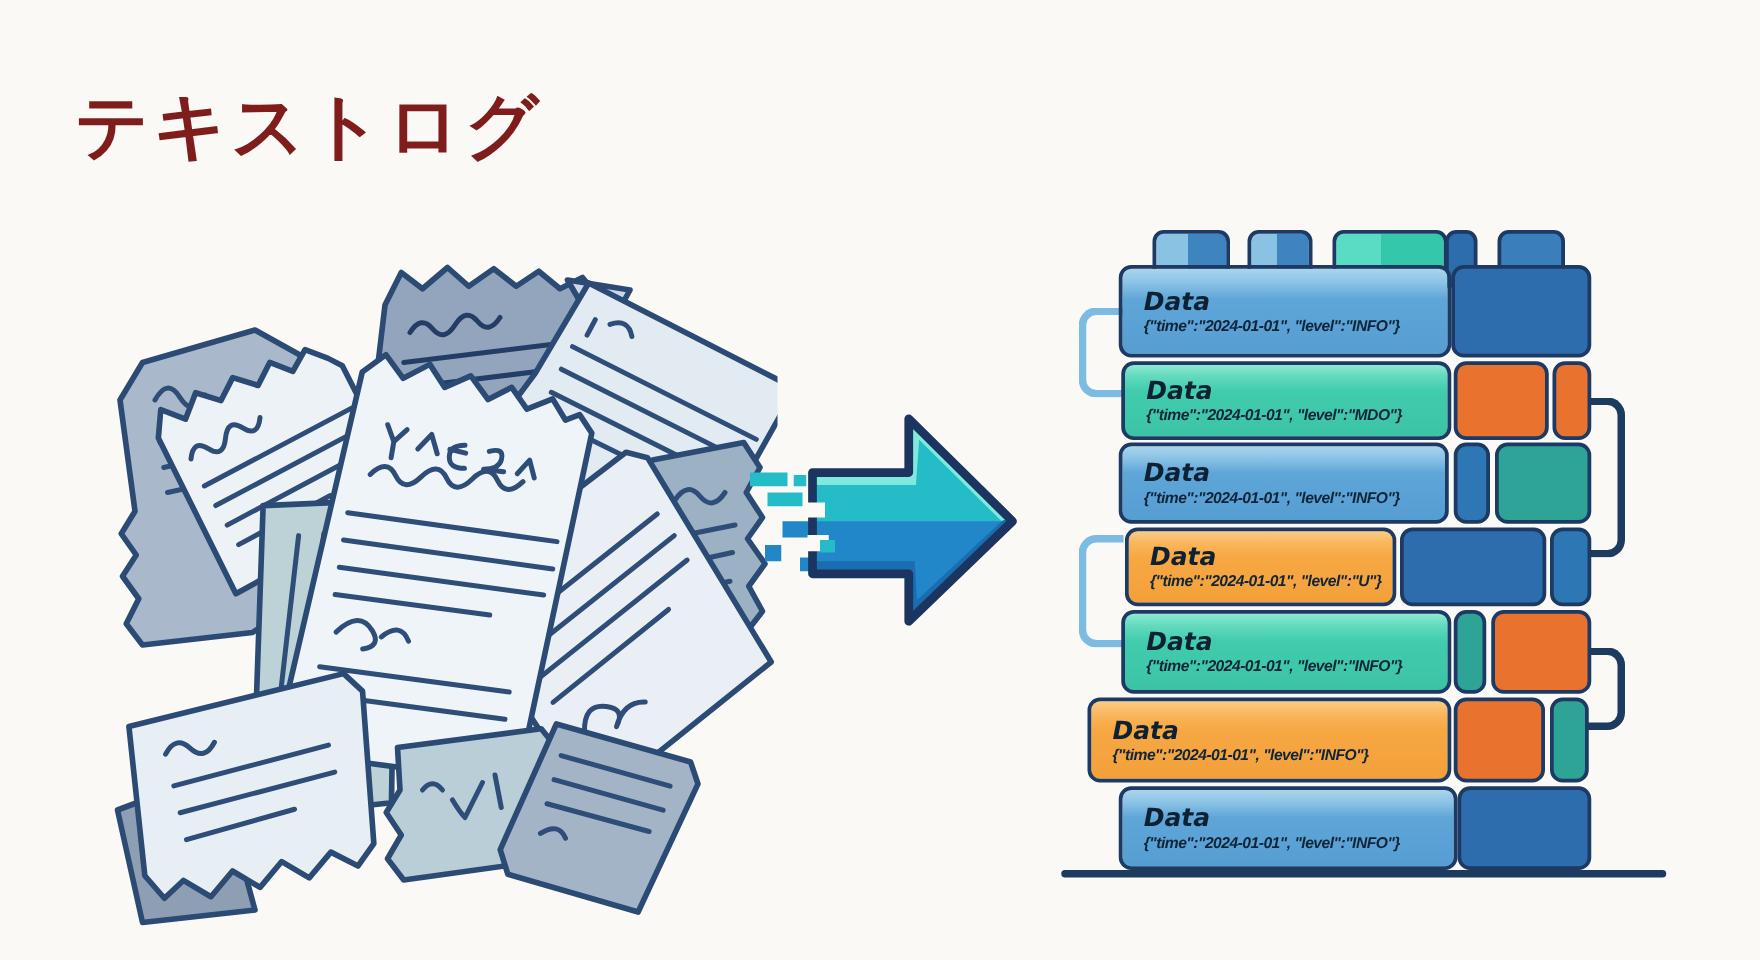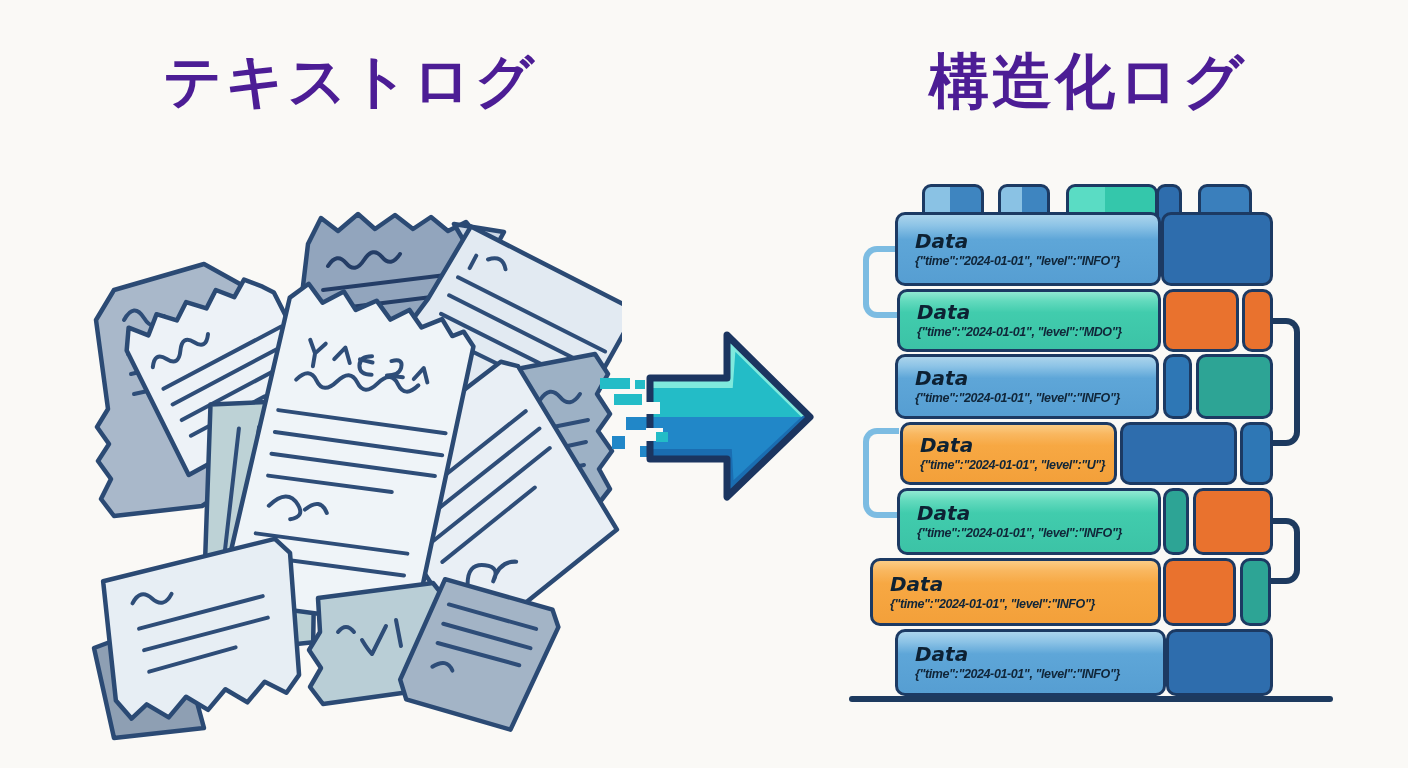--- a/index.html
+++ b/index.html
@@ -5,22 +5,22 @@
   html,body{margin:0;padding:0;}
   body{
     width:1408px;height:768px;position:relative;overflow:hidden;
     background:#faf9f6;
     font-family:"DejaVu Sans","Liberation Sans",sans-serif;
   }
   .stage{position:absolute;inset:0;}
 
   
   .title{
-    position:absolute;top:36px;height:90px;
-    font-weight:900;color:#4c1d95;text-align:center;
+    position:absolute;top:56px;height:90px;
+    font-weight:900;color:#7f1d1d;text-align:left;
     letter-spacing:3px;line-height:90px;white-space:nowrap;
   }
   .title-left{left:60px;width:580px;font-size:58px;}
   .title-right{left:858px;width:460px;font-size:60px;}
 
   
   .stack{position:absolute;left:855px;top:180px;width:480px;height:532px;font-style:italic;}
   .stud{position:absolute;top:4px;height:46px;border:3.5px solid #1c3a63;border-radius:9px 9px 0 0;box-sizing:border-box;z-index:1;}
   .s-blue2{background:linear-gradient(90deg,#8ac2e4 0 45%,#3e85c0 45%);}
   .s-teal2{background:linear-gradient(90deg,#5adcc4 0 42%,#34c7ab 42%);}
@@ -50,21 +50,20 @@
   .paper{stroke:#2b4a74;stroke-width:4.5;stroke-linejoin:round;}
   .scr{fill:none;stroke:#2e4d78;stroke-width:4;stroke-linecap:round;stroke-linejoin:round;}
   .scr2{fill:none;stroke:#243d66;stroke-width:4;stroke-linecap:round;stroke-linejoin:round;}
 </style>
 </head>
 <body>
 
 <div class="stage">
 
   <div class="title title-left">テキストログ</div>
-  <div class="title title-right">構造化ログ</div>
 
   <svg width="570" height="575" viewBox="0 0 570 575" style="position:absolute;left:52px;top:168px;">
 
     <g>
       <path class="paper" fill="#a9b8ca" d="M62,122 L152,96 L188,116 L197,200 L186,212 L196,236 L183,251 L194,271 L181,286 L191,306 L176,321 L150,338 L62,348 L49,331 L59,311 L46,293 L57,276 L45,259 L56,241 L44,152 Z"></path>
       <path class="scr" d="M72,152 q10,-18 20,-2 q10,16 20,-2"></path>
       <path class="scr" d="M76,186 L162,166"></path>
       <path class="scr" d="M79,206 L164,186"></path>
       <path class="scr" d="M82,226 L160,209"></path>
     </g>

